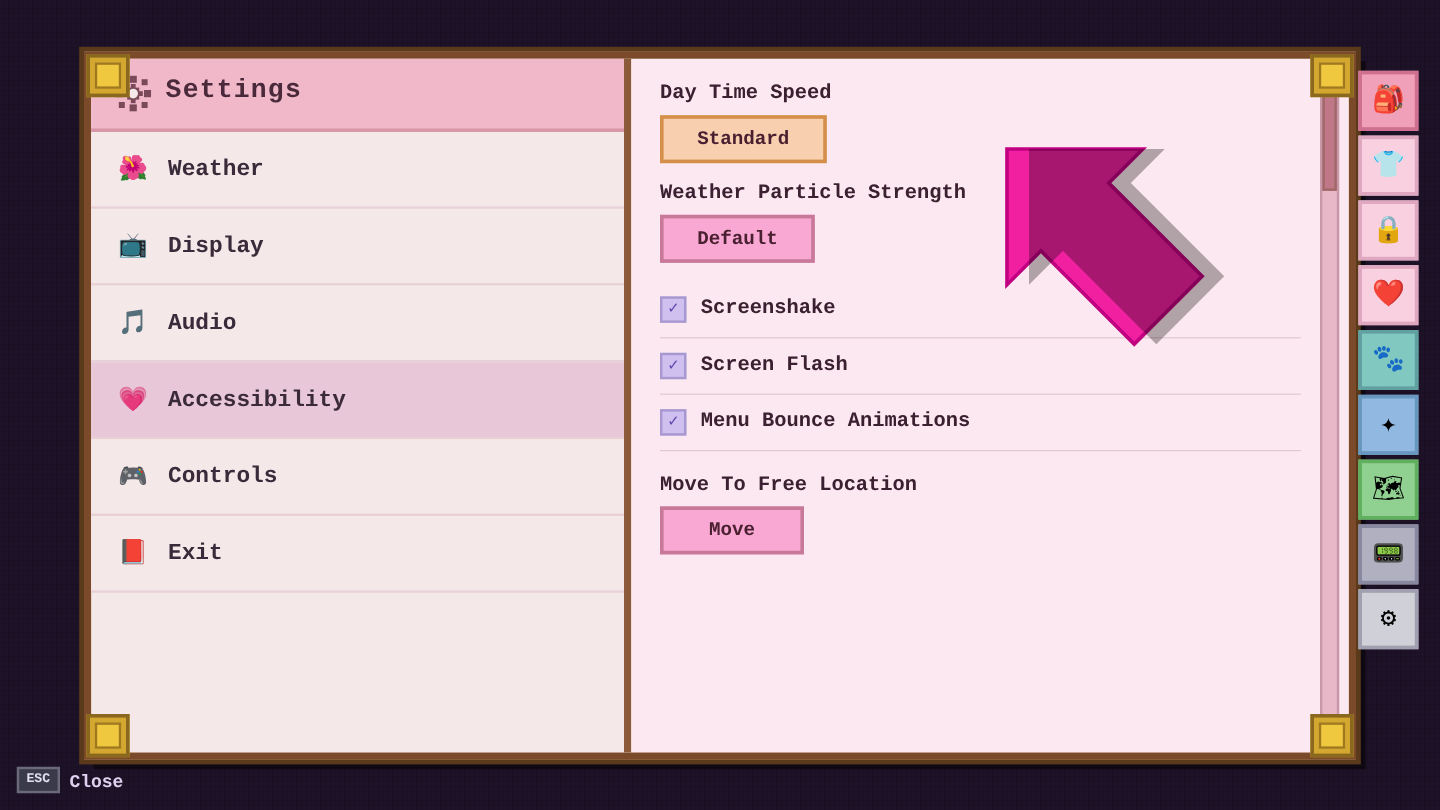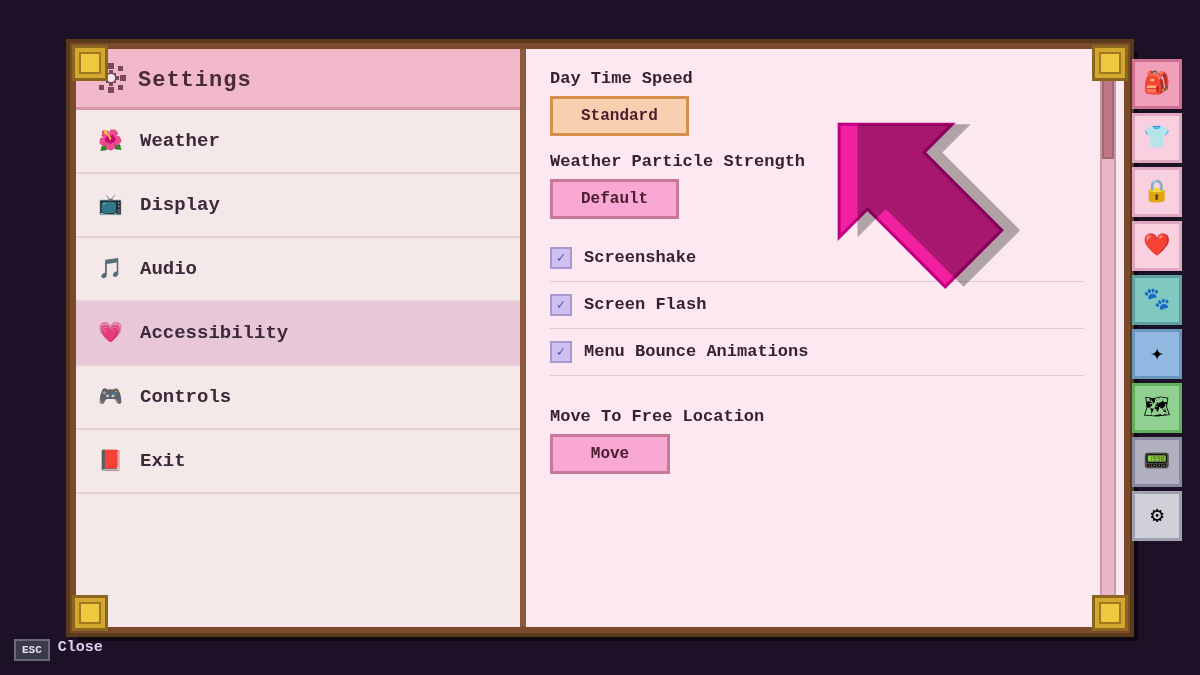--- a/index.html
+++ b/index.html
@@ -72,21 +72,21 @@
       flex-direction: column;
       padding: 0;
       position: relative;
     }
 
     
     .settings-header {
       background: #f0b8c8;
       padding: 14px 20px;
       display: flex;
-      align-items: flex-end;
+      align-items: flex-start;
       gap: 12px;
       border-bottom: 3px solid #d898a8;
     }
 
     .settings-title {
       font-size: 22px;
       font-weight: bold;
       color: #4a2a3a;
       letter-spacing: 1px;
     }
@@ -247,21 +247,21 @@
       color: #3a2030;
       font-weight: bold;
     }
 
     
     .esc-close {
       position: absolute;
       bottom: 14px;
       left: 14px;
       display: flex;
-      align-items: flex-start;
+      align-items: flex-end;
       gap: 8px;
       z-index: 20;
     }
 
     .esc-key {
       background: #3a3a4a;
       border: 2px solid #6a6a7a;
       color: #e0e0f0;
       font-size: 11px;
       font-weight: bold;
@@ -430,21 +430,21 @@
       <div class="checkbox-item">
         <div class="checkbox-icon">✓</div>
         <span class="checkbox-label">Screen Flash</span>
       </div>
 
       <div class="checkbox-item">
         <div class="checkbox-icon">✓</div>
         <span class="checkbox-label">Menu Bounce Animations</span>
       </div>
 
-      <div class="setting-section" style="margin-top: 31px;">
+      <div class="setting-section" style="margin-top: 19px;">
         <div class="setting-label">Move To Free Location</div>
         <button class="setting-button">Move</button>
       </div>
 
     </div>
 
     <div class="scrollbar-track">
       <div class="scrollbar-up">▲</div>
       <div class="scrollbar-thumb"></div>
       <div class="scrollbar-down">▼</div>

